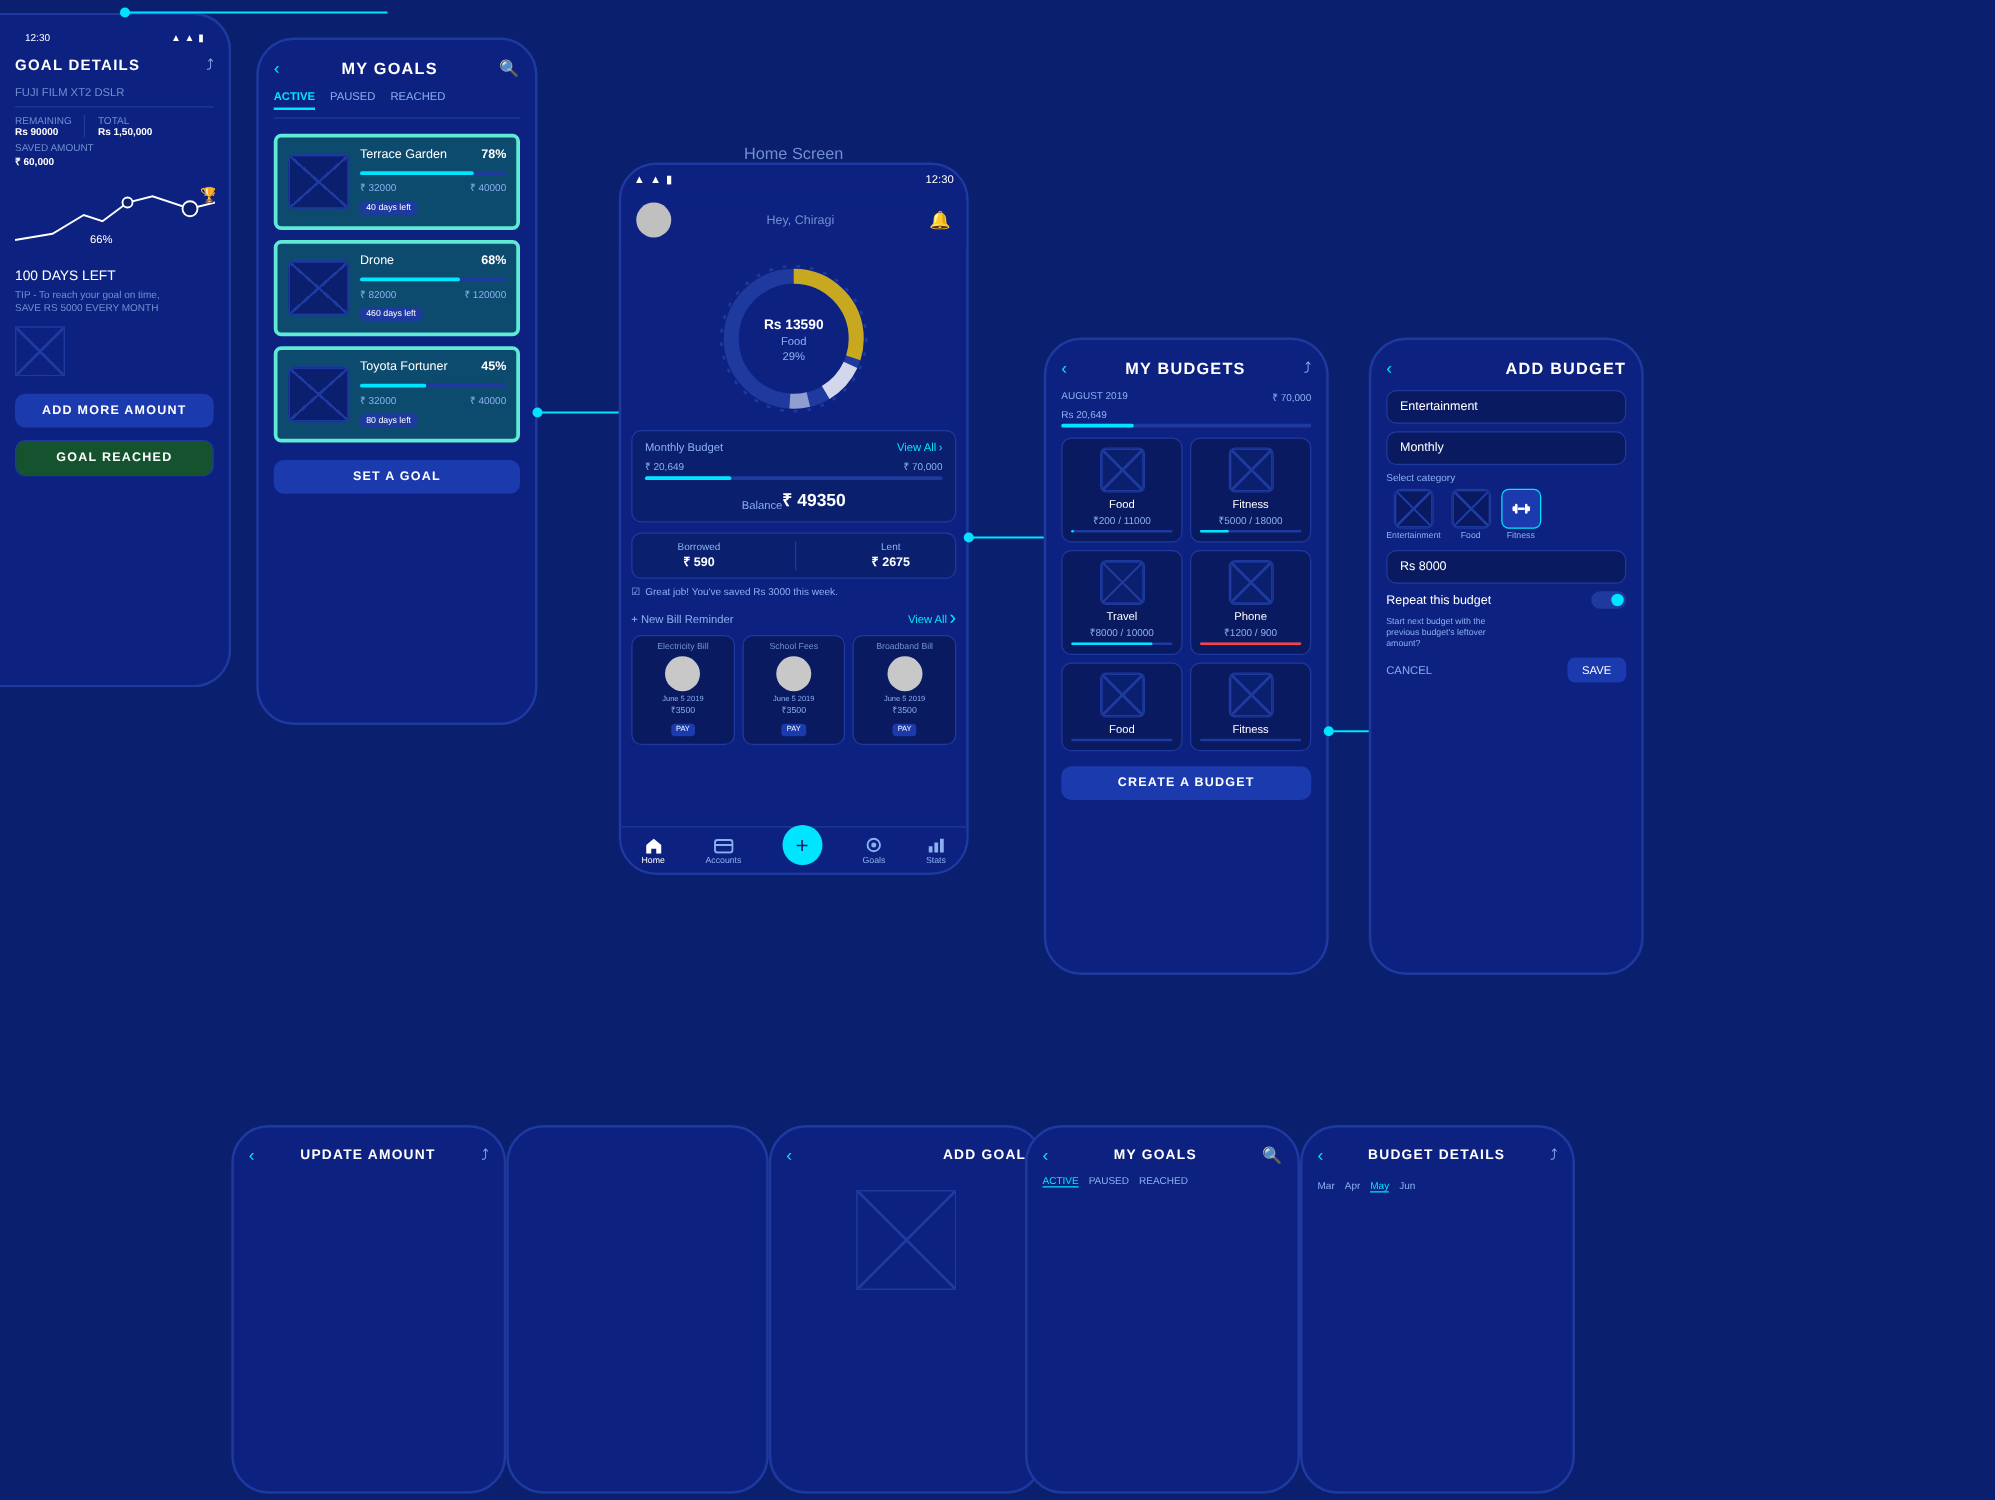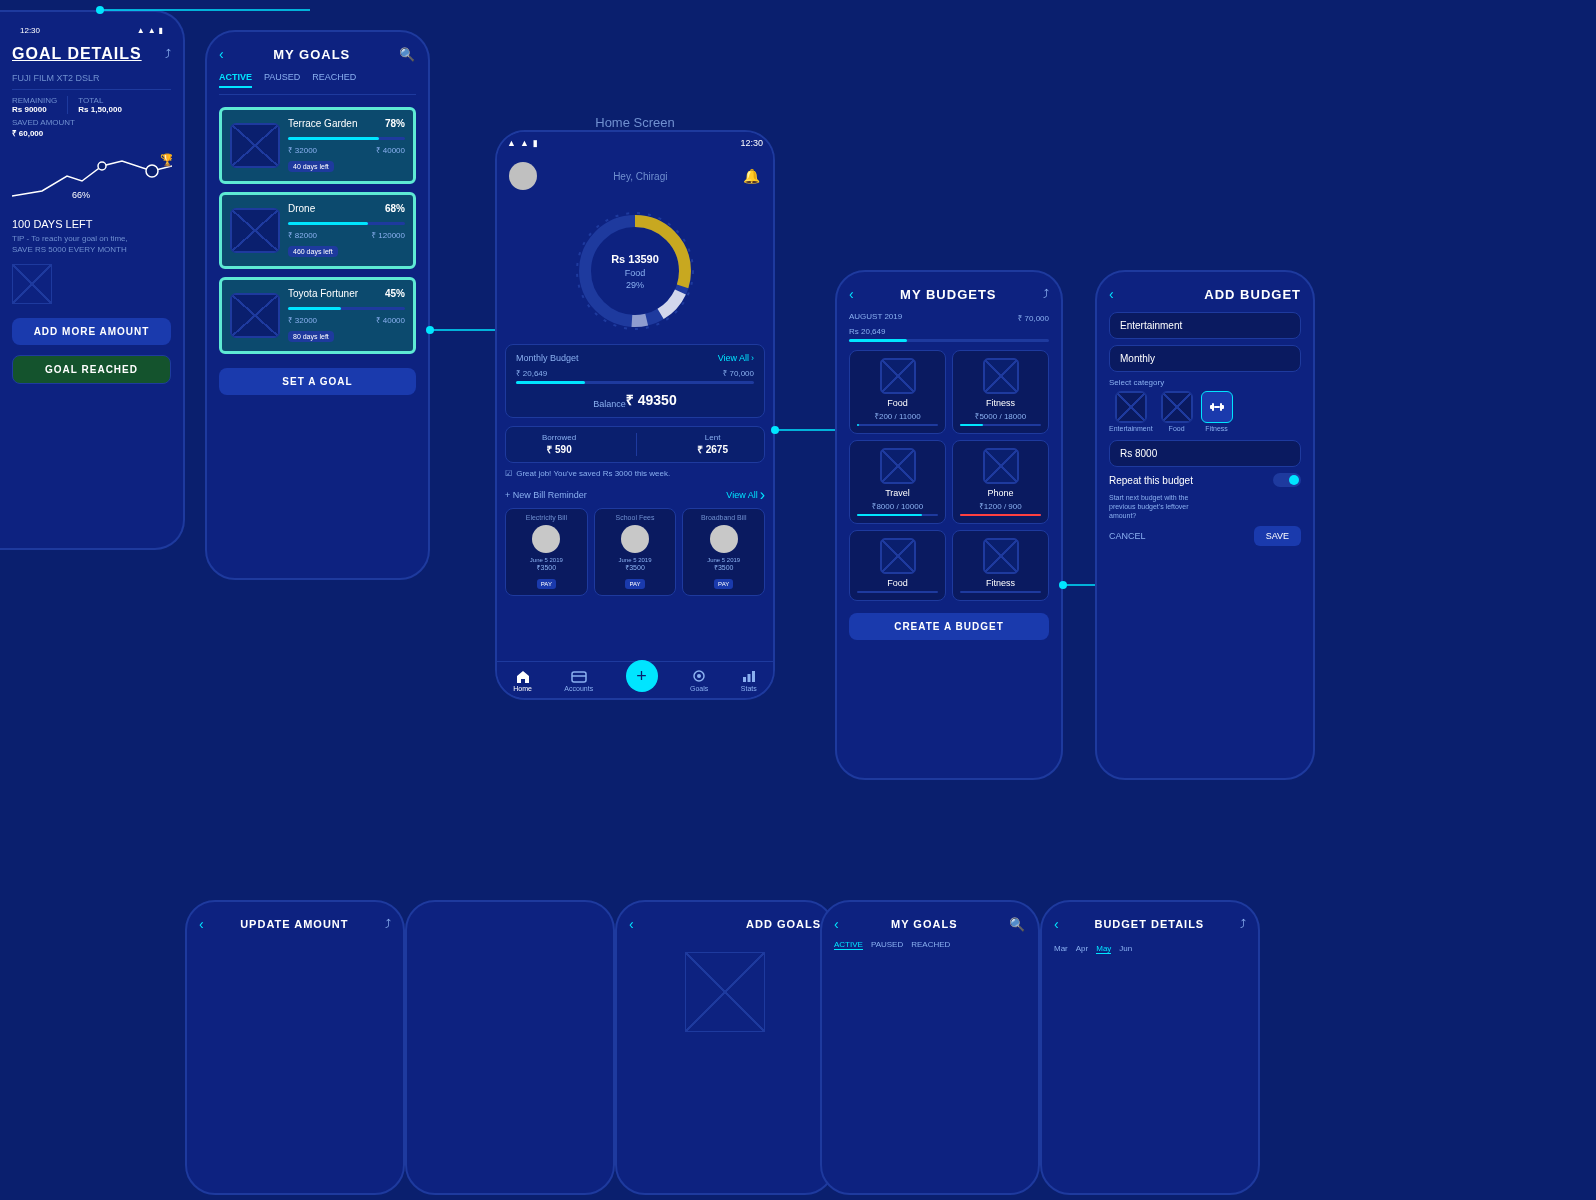--- a/index.html
+++ b/index.html
@@ -530,21 +530,21 @@
   
   <div style="display:flex;justify-content:space-between;align-items:center;padding:4px 8px;font-size:8px;color:#fff;margin-bottom:6px;">
     <span>12:30</span>
     <div class="status-icons">
       <span>▲</span>
       <span>▲</span>
       <span>▮</span>
     </div>
   </div>
   <div class="header-bar">
-    <span class="header-title" style="font-size:16px;text-decoration:underline;">GOAL DETAILS</span>
+    <span class="header-title" style="font-size:12px;">GOAL DETAILS</span>
     <span class="share-icon">⤴</span>
   </div>
   <div style="color:#7090d0;font-size:9px;margin-bottom:6px;">FUJI FILM XT2 DSLR</div>
   <hr class="gd-divider">
   <div style="display:flex;gap:6px;margin-bottom:4px;">
     <div>
       <div class="gd-label">REMAINING</div>
       <div class="gd-val">Rs 90000</div>
     </div>
     <div style="border-left:1px solid #1e3a9e;margin:0 4px;"></div>
@@ -918,21 +918,21 @@
     <span class="share-icon">⤴</span>
   </div>
 </div>
 
 <div class="phone-frame" id="bottom-phone2">
 </div>
 
 <div class="phone-frame" id="add-goal">
   <div class="mini-phone-header">
     <span class="back-arrow">‹</span>
-    <span class="mini-header-title">ADD GOALS</span>
+    <span class="mini-header-title">ADD GOAL</span>
   </div>
   <div class="x-placeholder" style="width:80px;height:80px;margin:20px auto;"></div>
 </div>
 
 <div class="phone-frame" id="my-goals-bottom">
   <div class="mini-phone-header">
     <span class="back-arrow">‹</span>
     <span class="mini-header-title">MY GOALS</span>
     <span class="search-icon">🔍</span>
   </div>

